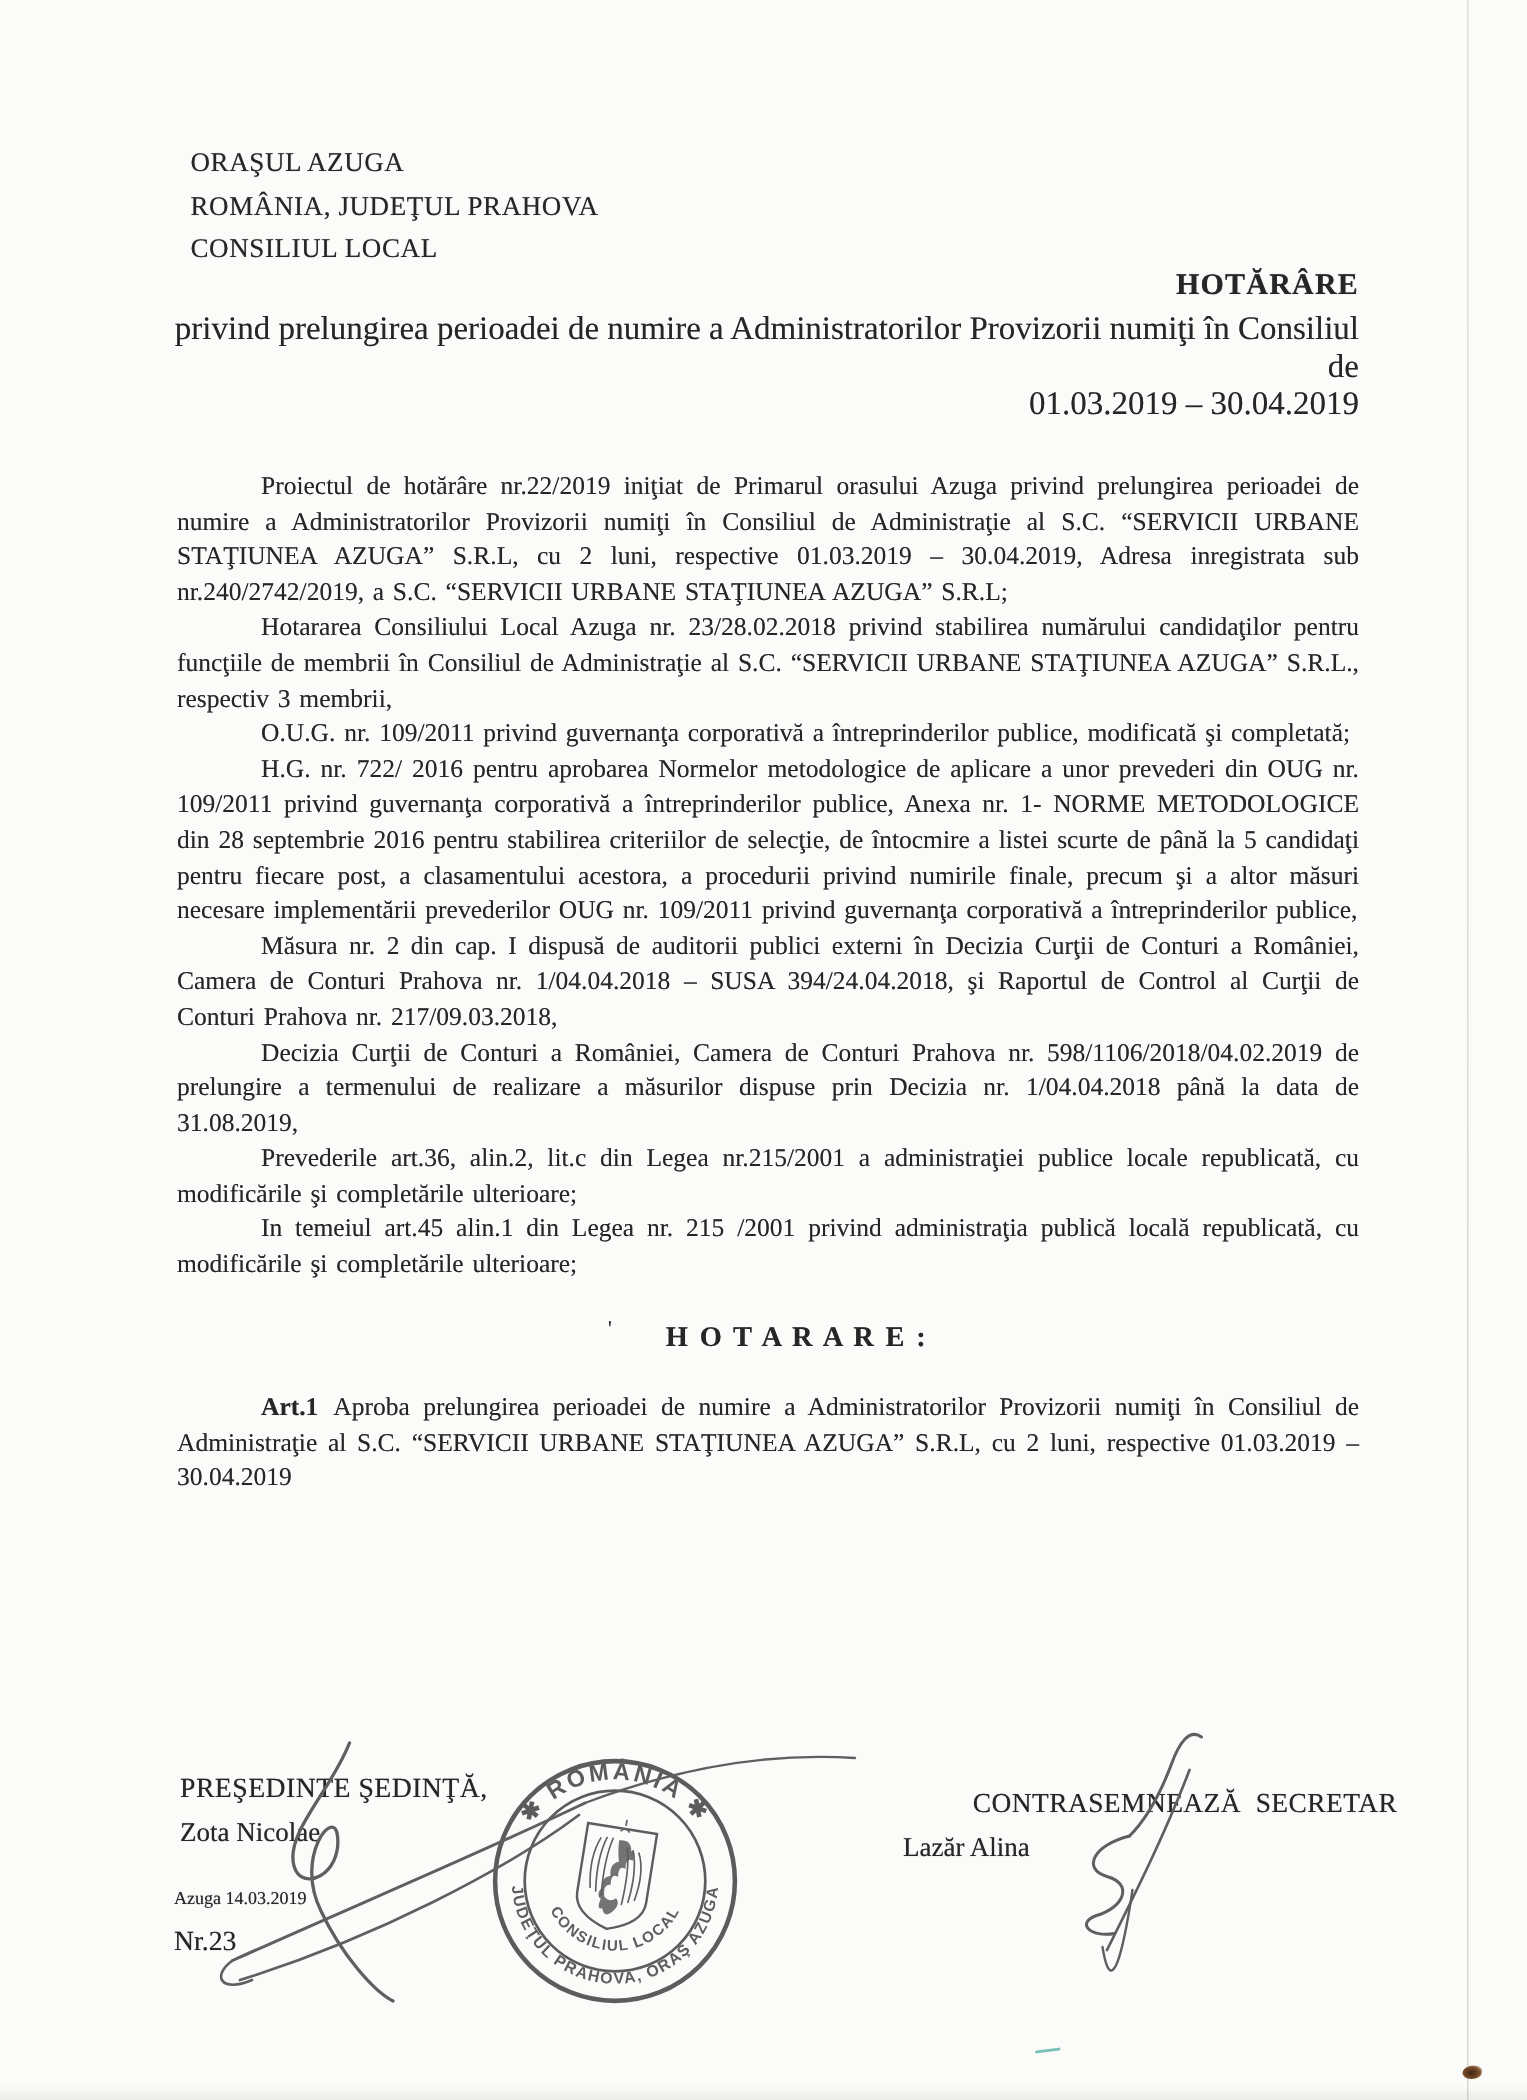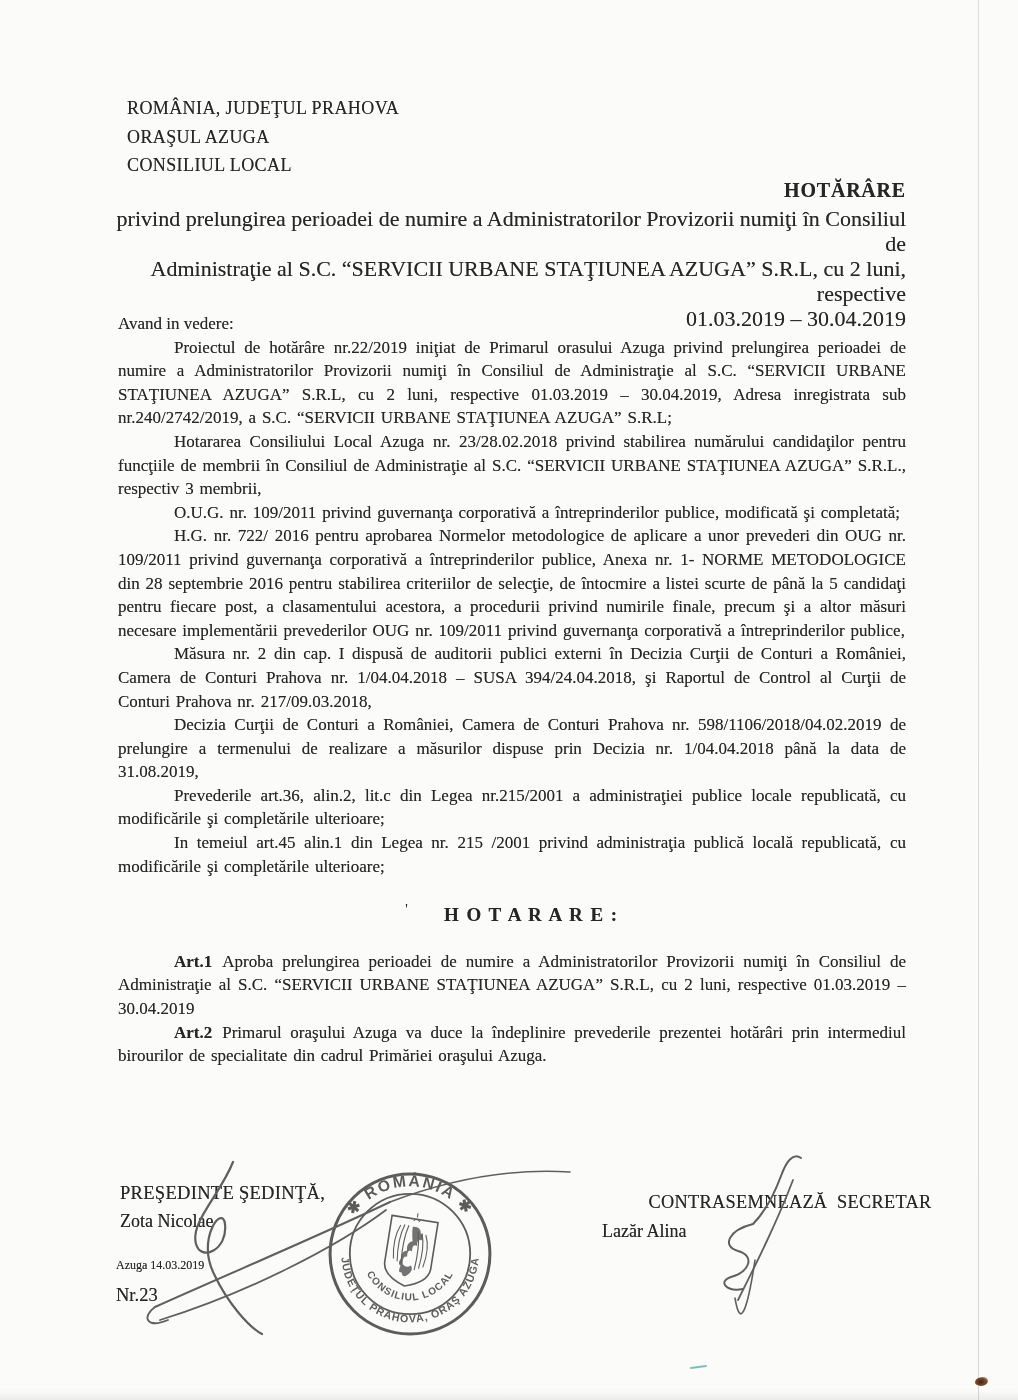--- a/index.html
+++ b/index.html
@@ -56,49 +56,46 @@
     border-radius:60% 40% 55% 45%; }
 </style>
 </head>
 <body>
 
 <div class="page">
 
   <div class="fold-line"></div>
 
   <div class="letterhead">
+    <div>ORAŞUL AZUGA</div>
     <div>ROMÂNIA, JUDEŢUL PRAHOVA</div>
-    <div>ORAŞUL AZUGA</div>
     <div>CONSILIUL LOCAL</div>
   </div>
 
   <div class="title-block">
     <div class="doc-title">HOTĂRÂRE</div>
     <div class="doc-subtitle">
       <div>privind prelungirea perioadei de numire a Administratorilor Provizorii numiţi în Consiliul de</div>
-      <div>Administraţie al S.C. “SERVICII URBANE STAŢIUNEA AZUGA” S.R.L, cu 2 luni, respective</div>
       <div>01.03.2019 – 30.04.2019</div>
     </div>
   </div>
 
   <div class="bodytext">
-    <p class="intro">Avand in vedere:</p>
     <p class="para">Proiectul de hotărâre nr.22/2019  iniţiat de Primarul orasului Azuga privind prelungirea perioadei de numire a Administratorilor Provizorii numiţi în Consiliul de Administraţie al S.C. “SERVICII URBANE STAŢIUNEA AZUGA” S.R.L, cu 2 luni, respective 01.03.2019 – 30.04.2019, Adresa inregistrata sub nr.240/2742/2019, a S.C. “SERVICII URBANE STAŢIUNEA AZUGA” S.R.L;</p>
     <p class="para">Hotararea Consiliului Local Azuga nr. 23/28.02.2018 privind stabilirea numărului candidaţilor pentru funcţiile de membrii în Consiliul de Administraţie al S.C. “SERVICII URBANE STAŢIUNEA AZUGA” S.R.L., respectiv 3 membrii,</p>
     <p class="para">O.U.G. nr. 109/2011 privind guvernanţa corporativă a întreprinderilor publice, modificată şi completată;</p>
     <p class="para">H.G. nr. 722/ 2016 pentru aprobarea Normelor metodologice de aplicare a unor prevederi din OUG nr. 109/2011 privind guvernanţa corporativă a întreprinderilor publice, Anexa nr. 1- NORME METODOLOGICE din 28 septembrie 2016 pentru stabilirea criteriilor de selecţie, de întocmire a listei scurte de până la 5 candidaţi pentru fiecare post, a clasamentului acestora, a procedurii privind numirile finale, precum şi a altor măsuri necesare implementării prevederilor OUG nr. 109/2011 privind guvernanţa corporativă a întreprinderilor publice,</p>
     <p class="para">Măsura nr. 2 din cap. I dispusă de auditorii publici externi în Decizia Curţii de Conturi a României, Camera de Conturi Prahova nr. 1/04.04.2018 – SUSA 394/24.04.2018, şi Raportul de Control al Curţii de Conturi Prahova nr. 217/09.03.2018,</p>
     <p class="para">Decizia Curţii de Conturi a României, Camera de Conturi Prahova nr. 598/1106/2018/04.02.2019 de prelungire a termenului de realizare a măsurilor dispuse prin Decizia nr. 1/04.04.2018 până la data de 31.08.2019,</p>
     <p class="para">Prevederile art.36, alin.2, lit.c din Legea nr.215/2001 a administraţiei publice locale republicată, cu modificările şi completările ulterioare;</p>
     <p class="para">In temeiul art.45 alin.1 din Legea nr. 215 /2001 privind administraţia publică locală republicată, cu modificările şi completările ulterioare;</p>
 
     <div class="decision-heading"><span class="tick">'</span><span>H O T A R A R E :</span></div>
 
     <p class="para"><span class="article-label">Art.1</span><span>Aproba prelungirea perioadei de numire a Administratorilor Provizorii numiţi în Consiliul de Administraţie al S.C. “SERVICII URBANE STAŢIUNEA AZUGA” S.R.L, cu 2 luni, respective 01.03.2019 – 30.04.2019</span></p>
-    <p class="para"><span class="article-label">Art.2</span><span>Primarul oraşului Azuga va duce la îndeplinire prevederile prezentei hotărâri prin intermediul birourilor de specialitate din cadrul Primăriei oraşului Azuga.</span></p>
   </div>
 
   <div class="footer-item president-role">PREŞEDINTE ŞEDINŢĂ,</div>
   <div class="footer-item president-name">Zota Nicolae</div>
   <div class="footer-item issue-date">Azuga 14.03.2019</div>
   <div class="footer-item issue-number">Nr.23</div>
   <div class="footer-item secretary-role">CONTRASEMNEAZĂ  SECRETAR</div>
   <div class="footer-item secretary-name">Lazăr Alina</div>
 
   <div class="stamp-wrap">

